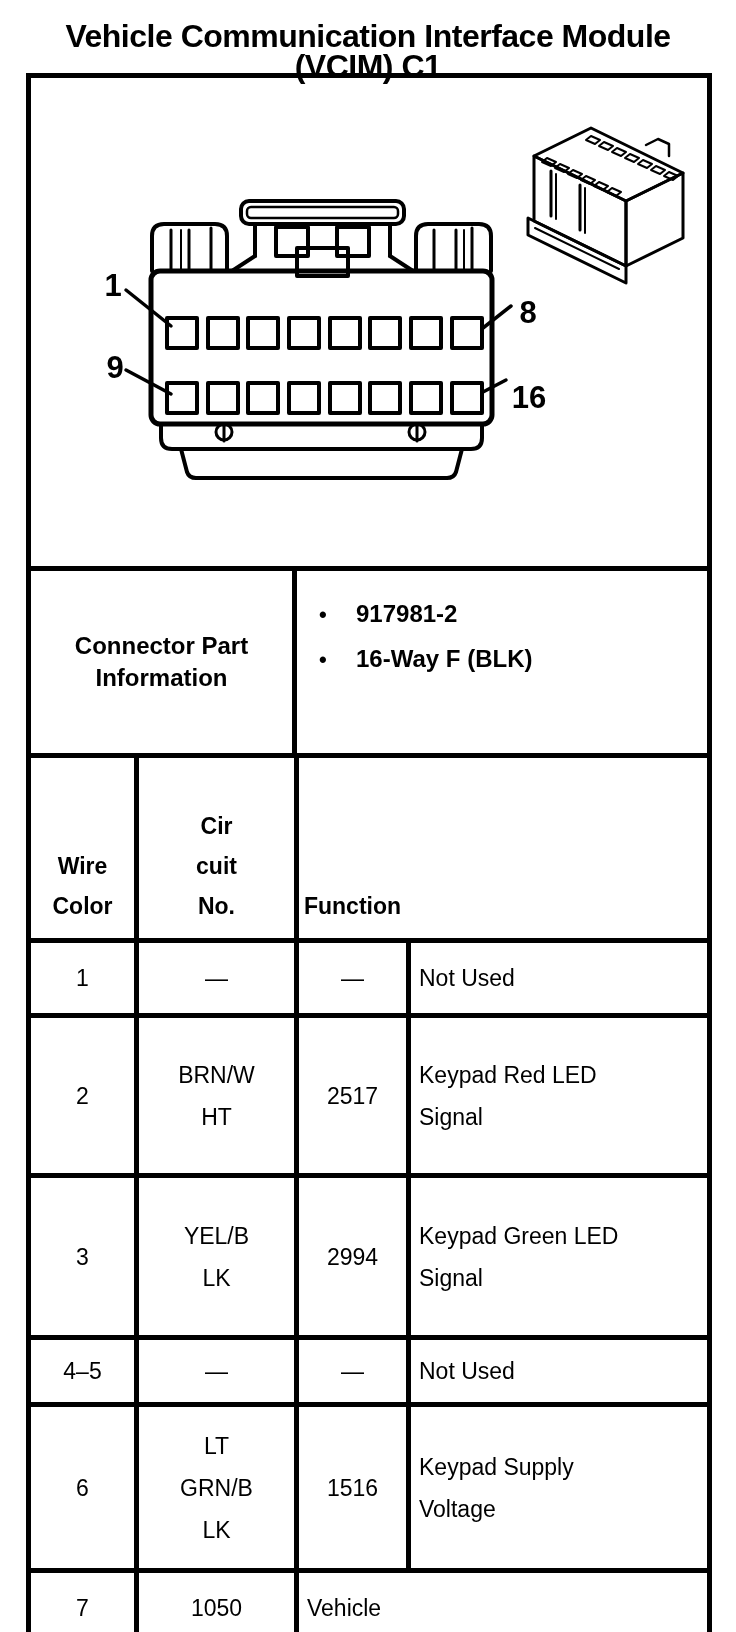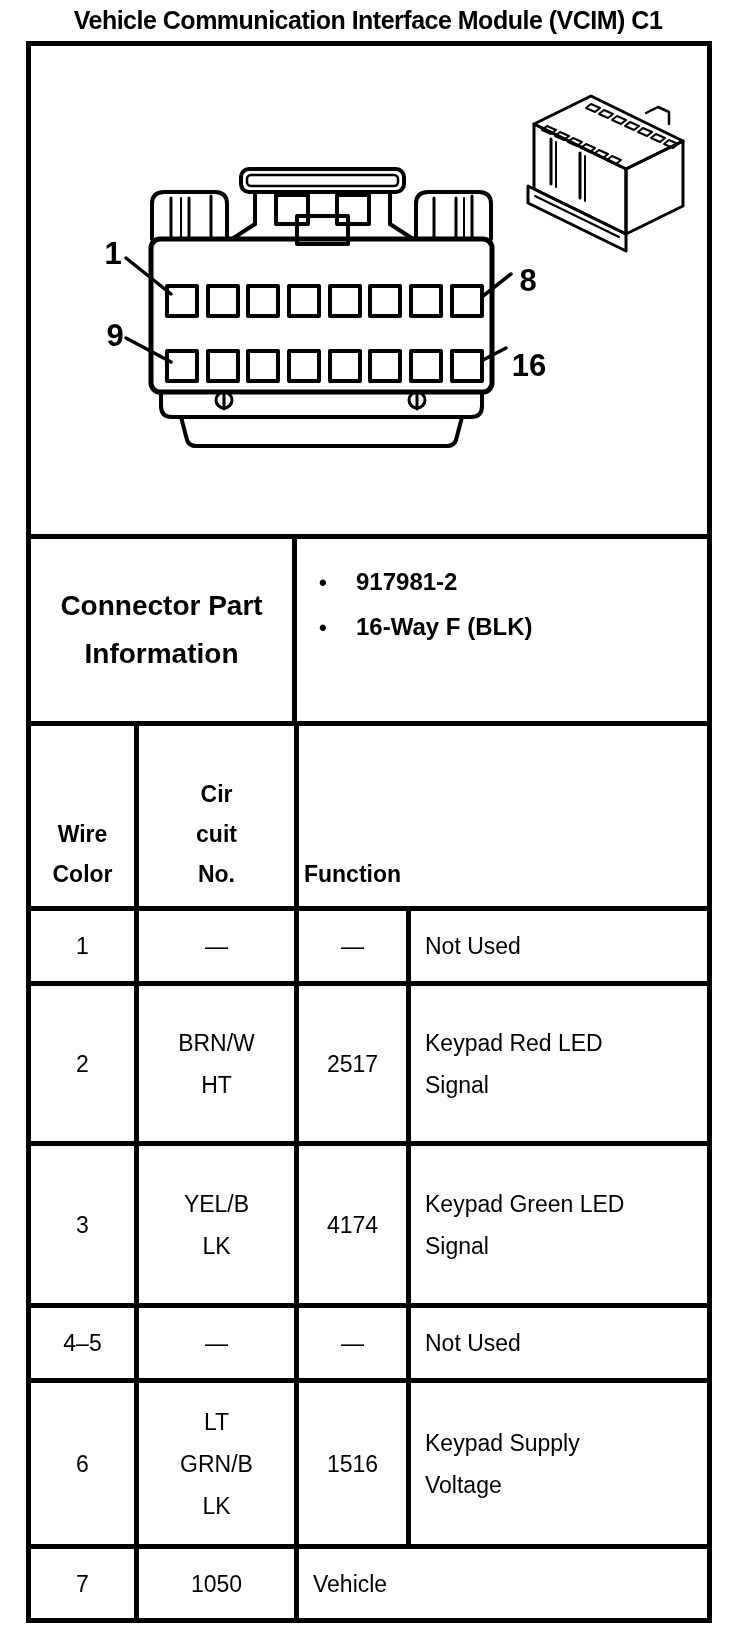--- a/index.html
+++ b/index.html
@@ -4,46 +4,46 @@
 <style>
   html,body{margin:0;padding:0;background:#ffffff;}
   body{
     width:736px;height:1632px;
     font-family:"Liberation Sans","DejaVu Sans",sans-serif;
     color:#000;
     -webkit-font-smoothing:antialiased;
   }
   *{box-sizing:border-box;}
   .title{
-    margin:0;padding-top:5px;padding-bottom:0;
+    margin:16px;padding-top:5px;padding-bottom:0;
     height:41px;
     text-align:center;
-    font-size:25px;line-height:30px;font-weight:bold;
+    font-size:32px;line-height:30px;font-weight:bold;
     letter-spacing:-0.5px;
   }
   .doc{
     margin-left:26px;
     width:686px;
     border:5px solid #000;
     background:#fff;
   }
   .row{display:grid;}
   .row + .row{border-top:5px solid #000;}
   .figure-row{height:488px;}
   .figure-row svg{display:block;width:676px;height:488px;}
   .cpi-row{grid-template-columns:261px 1fr;height:187px;}
   .cols4{grid-template-columns:103px 160px 112px 1fr;}
   .hdr-row{height:185px;}
   .c{display:flex;align-items:center;justify-content:center;text-align:center;
      font-size:23px;line-height:42px;overflow:hidden;}
   .c + .c{border-left:5px solid #000;}
   .pre{white-space:pre-line;}
   .hdr-row .c{align-items:flex-end;font-weight:bold;line-height:40px;padding-bottom:12px;}
-  .fn{justify-content:flex-start;text-align:left;padding-left:14px;}
-  .cpi-label{font-weight:bold;font-size:28px;line-height:48px;}
+  .fn{justify-content:flex-start;text-align:left;padding-left:8px;}
+  .cpi-label{font-weight:bold;font-size:24px;line-height:32px;}
   .cpi-items{display:block;padding:21px 0 0 22px;}
   .bullet-line{display:flex;align-items:baseline;font-weight:bold;font-size:24px;line-height:44px;}
   .bullet-glyph{width:37px;text-align:left;font-size:22px;}
   .diagram-text{font-weight:bold;font-size:31px;fill:#000;}
 </style>
 </head>
 <body>
 
 <h1 class="title">Vehicle Communication Interface Module (VCIM) C1</h1>
 
@@ -191,26 +191,26 @@
 HT</div>
     <div class="c">2517</div>
     <div class="c fn pre">Keypad Red LED
 Signal</div>
   </div>
 
   <div class="row cols4" style="height:162px">
     <div class="c">3</div>
     <div class="c pre">YEL/B
 LK</div>
-    <div class="c">4174</div>
+    <div class="c">2994</div>
     <div class="c fn pre">Keypad Green LED
 Signal</div>
   </div>
 
-  <div class="row cols4" style="height:75px">
+  <div class="row cols4" style="height:67px">
     <div class="c">4–5</div>
     <div class="c pre">—</div>
     <div class="c">—</div>
     <div class="c fn pre">Not Used</div>
   </div>
 
   <div class="row cols4" style="height:166px">
     <div class="c">6</div>
     <div class="c pre">LT
 GRN/B

